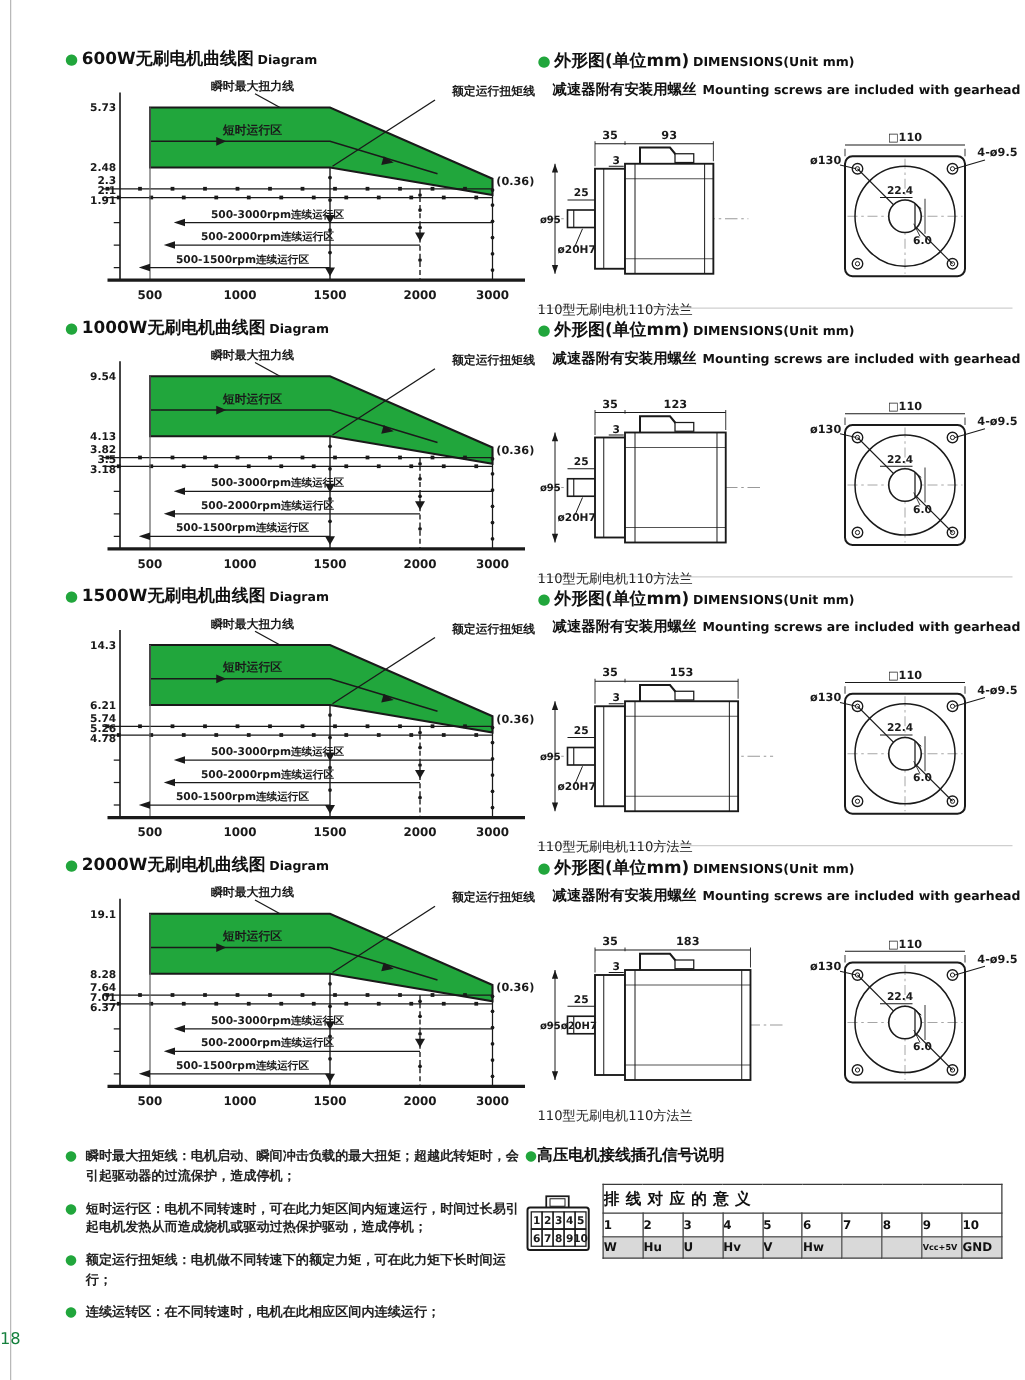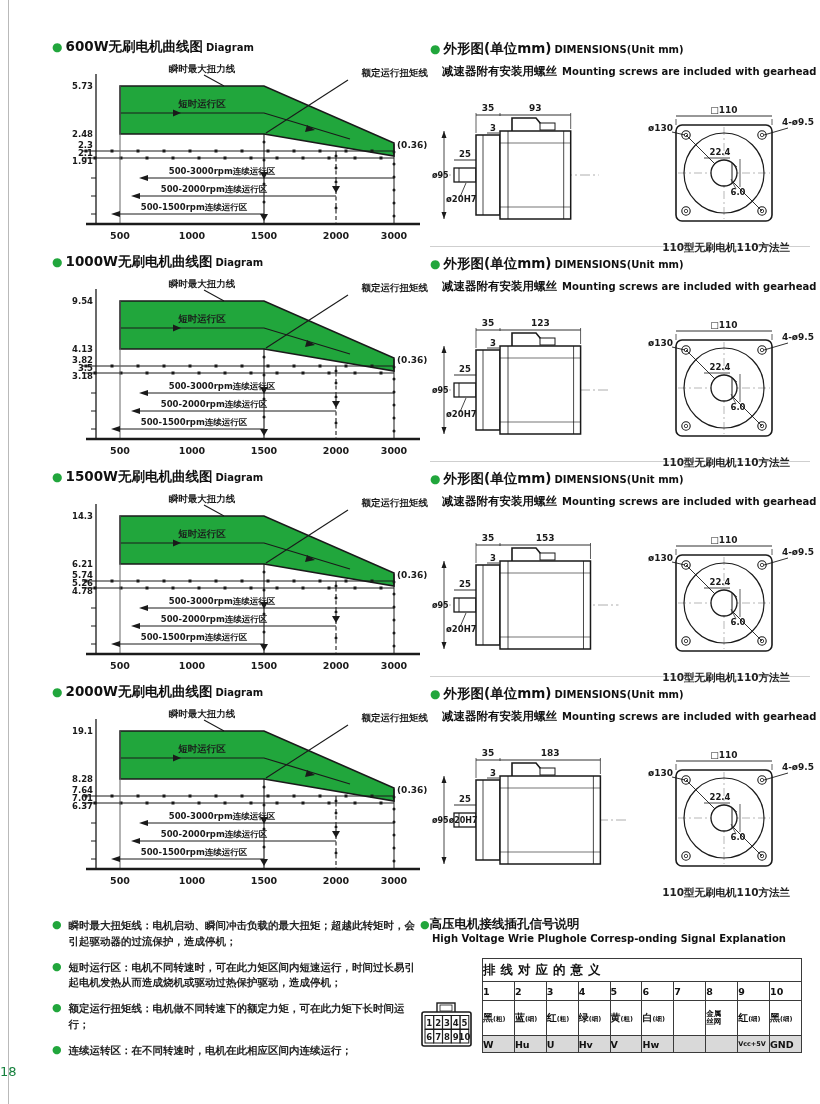--- a/index.html
+++ b/index.html
@@ -11,21 +11,21 @@
   .dims-block{position:absolute;left:430px;top:2px;width:380px;height:206px;border-bottom:1px solid #cfcfcf;}
   .row4 .dims-block{border-bottom:none;}
   .sec-title{display:flex;align-items:baseline;gap:3px;white-space:nowrap;}
   .bullet{color:#21a63c;font-size:12px;line-height:1;}
   .cn-title{font-weight:bold;font-size:13.5px;}
   .en-title{font-weight:bold;font-size:10px;}
   .dims-sub{margin:2px 0 0 12px;white-space:nowrap;text-align:center;}
   .dims-sub .cn{font-weight:bold;font-size:11.5px;}
   .dims-sub .en{font-weight:bold;font-size:10px;}
   .drawings{display:flex;align-items:flex-start;gap:6px;margin-top:4px;}
-  .dims-caption{text-align:right;font-size:10.5px;color:#222;margin-top:-4px;font-weight:bold;width:360px;}
+  .dims-caption{text-align:left;font-size:10.5px;color:#222;margin-top:-4px;font-weight:normal;width:360px;}
   svg text{font-family:"DejaVu Sans",sans-serif;}
   .notes{position:absolute;left:52px;top:918px;width:372px;}
   .note{display:flex;gap:7px;margin-bottom:10px;font-size:10.5px;font-weight:bold;color:#222;line-height:1.5;}
   .note .dot{color:#21a63c;font-size:11px;line-height:1.3;}
   .wiring{position:absolute;left:420px;top:916px;width:382px;}
   .wiring-title-cn{font-weight:bold;font-size:12.5px;}
   .wiring-title-cn .bullet{font-size:11px;}
   .wiring-title-en{font-weight:bold;font-size:10px;margin-left:12px;}
   .wiring-body{display:flex;align-items:flex-end;gap:8px;margin-top:14px;}
   table.wtable{border-collapse:collapse;table-layout:fixed;width:322px;}
@@ -733,21 +733,20 @@
       <span>额定运行扭矩线：电机做不同转速下的额定力矩，可在此力矩下长时间运行；</span>
     </div>
     <div class="note">
       <span class="dot">●</span>
       <span>连续运转区：在不同转速时，电机在此相应区间内连续运行；</span>
     </div>
   </div>
 
   <div class="wiring">
     <div class="wiring-title-cn"><span class="bullet">●</span><span>高压电机接线插孔信号说明</span></div>
-    <div class="wiring-title-en">High Voltage Wrie Plughole Corresp-onding Signal Explanation</div>
     <div class="wiring-body">
       <div id="connector-holder"><svg xmlns="http://www.w3.org/2000/svg" viewBox="0 0 54 48" width="54" height="48">
             <rect x="17" y="2" width="18" height="10" fill="#fff" stroke="#1a1a1a" stroke-width="1.4"></rect>
             <rect x="20" y="4" width="12" height="6" fill="#fff" stroke="#1a1a1a" stroke-width="0.8"></rect>
             <rect x="2" y="11" width="49" height="34" rx="2" fill="#fff" stroke="#1a1a1a" stroke-width="1.6"></rect>
             <rect x="5" y="14.5" width="8.6" height="13.5" fill="#fff" stroke="#1a1a1a" stroke-width="1"></rect>
             <text x="9.3" y="24.5" font-size="8.5" text-anchor="middle" font-weight="bold" fill="#1a1a1a">1</text>
             <rect x="13.8" y="14.5" width="8.6" height="13.5" fill="#fff" stroke="#1a1a1a" stroke-width="1"></rect>
             <text x="18.1" y="24.5" font-size="8.5" text-anchor="middle" font-weight="bold" fill="#1a1a1a">2</text>
             <rect x="22.6" y="14.5" width="8.6" height="13.5" fill="#fff" stroke="#1a1a1a" stroke-width="1"></rect>
@@ -777,33 +776,20 @@
               <td>2</td>
               <td>3</td>
               <td>4</td>
               <td>5</td>
               <td>6</td>
               <td>7</td>
               <td>8</td>
               <td>9</td>
               <td>10</td>
             </tr>
-            <tr class="color-row">
-              <td>黑<span class="sub">(粗)</span></td>
-              <td>蓝<span class="sub">(细)</span></td>
-              <td>红<span class="sub">(粗)</span></td>
-              <td>绿<span class="sub">(细)</span></td>
-              <td>黄<span class="sub">(粗)</span></td>
-              <td>白<span class="sub">(细)</span></td>
-              <td></td>
-              <td class="small" style="white-space: pre-line;">金属
-丝网</td>
-              <td>红<span class="sub">(细)</span></td>
-              <td>黑<span class="sub">(细)</span></td>
-            </tr>
             <tr class="signal-row">
               <td>W</td>
               <td>Hu</td>
               <td>U</td>
               <td>Hv</td>
               <td>V</td>
               <td>Hw</td>
               <td></td>
               <td></td>
               <td class="tiny">Vcc+5V</td>

